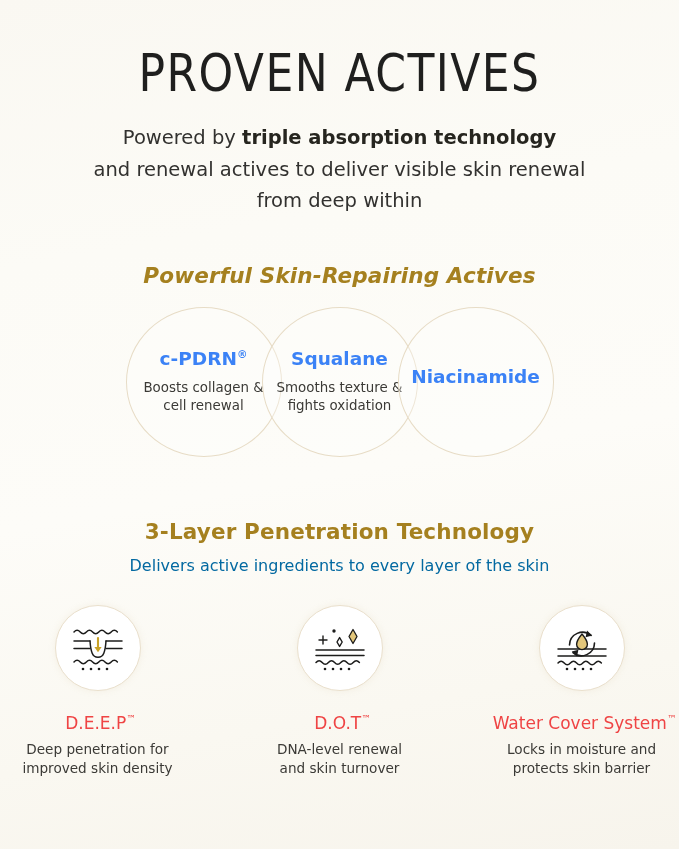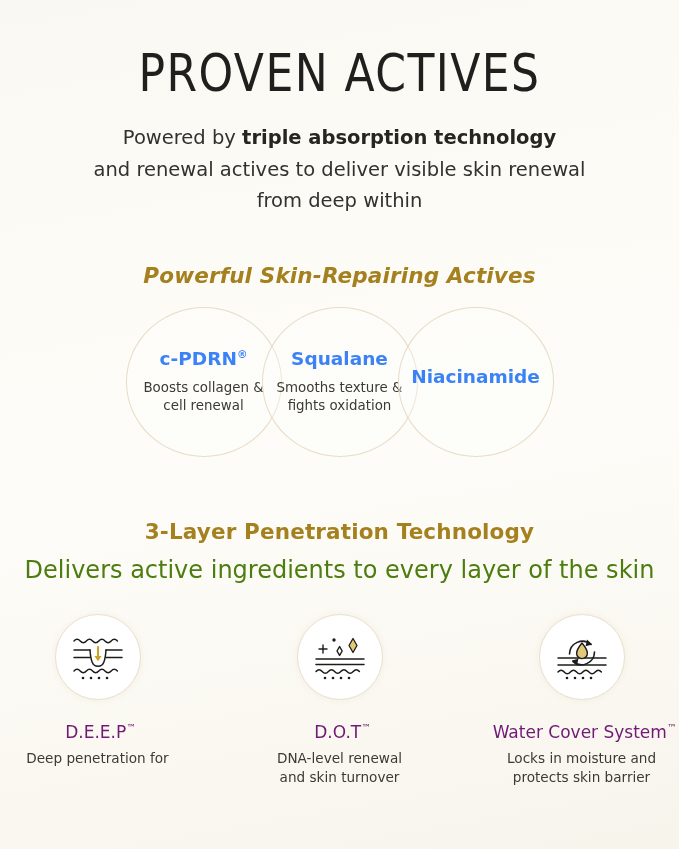--- a/index.html
+++ b/index.html
@@ -57,22 +57,22 @@
     font-size: 21.5px;
     font-weight: 700;
     color: #a5801f;
     letter-spacing: 0.15px;
   }
   .actives-heading { margin: 46px 0 0 0; font-style: italic; }
   .layers-heading  { margin: 0; }
 
   .section-sub {
     text-align: center;
-    font-size: 24px;
-    color: #4d7c0f;
+    font-size: 16px;
+    color: #0369a1;
     margin-top: 12px;
   }
 
   
   .actives-row {
     position: relative;
     height: 152px;
     margin-top: 19px;
     display: flex;
     justify-content: center;
@@ -138,21 +138,21 @@
     border: 1px solid #eae0cd;
     display: flex;
     align-items: center;
     justify-content: center;
     box-shadow: 0 0 7px rgba(200,180,140,0.15);
   }
 
   .tech-name {
     margin-top: 22px;
     font-size: 17px;
-    color: #701a75;
+    color: #ef4444;
     white-space: nowrap;
     margin-left: 6px;
   }
   .tech-name sup {
     font-size: 9.5px;
     vertical-align: super;
   }
   .tech-desc {
     margin-top: 7px;
     font-size: 13.6px;
@@ -239,20 +239,21 @@
               <path d="M28 15 V26.5" stroke="#c9a227" stroke-width="2.1" stroke-linecap="round" fill="none"></path>
               <path d="M24.4 24 L28 29.2 L31.6 24 Z" fill="#c9a227"></path>
             </g>
           </svg>
         </div>
         <div class="tech-name">
           <span>D.E.E.P</span><sup>™</sup>
         </div>
         <div class="tech-desc">
           <div>Deep penetration for</div>
+          <div>improved skin density</div>
         </div>
       </div>
 
       <div class="tech-item">
         <div class="tech-icon-wrap">
           <svg width="56" height="50" viewBox="0 0 56 50">
             <g>
               <path d="M11 13 V21 M7 17 H15" stroke="#1c1c1b" stroke-width="1.4" stroke-linecap="round" fill="none"></path>
               <circle cx="22" cy="8" r="1.7" fill="#1c1c1b"></circle>
               <path d="M25 19 L27.6 14.6 L30.2 19 L27.6 23.4 Z" fill="none" stroke="#1c1c1b" stroke-width="1.4" stroke-linejoin="round"></path>

